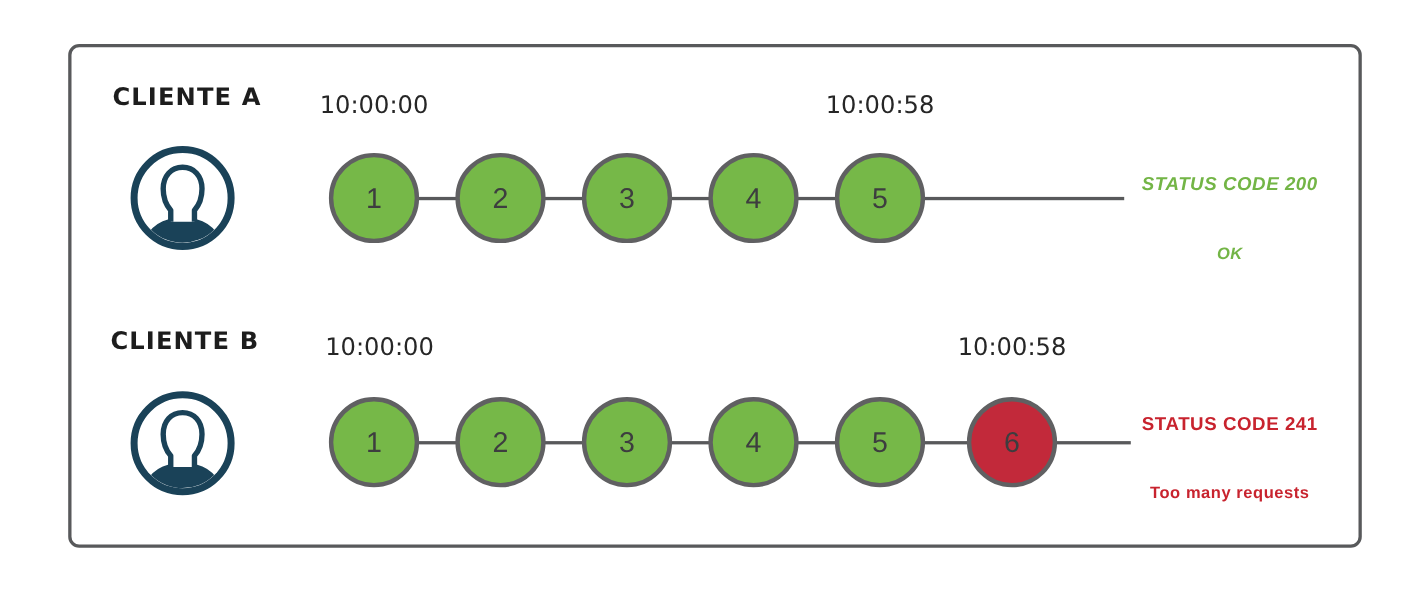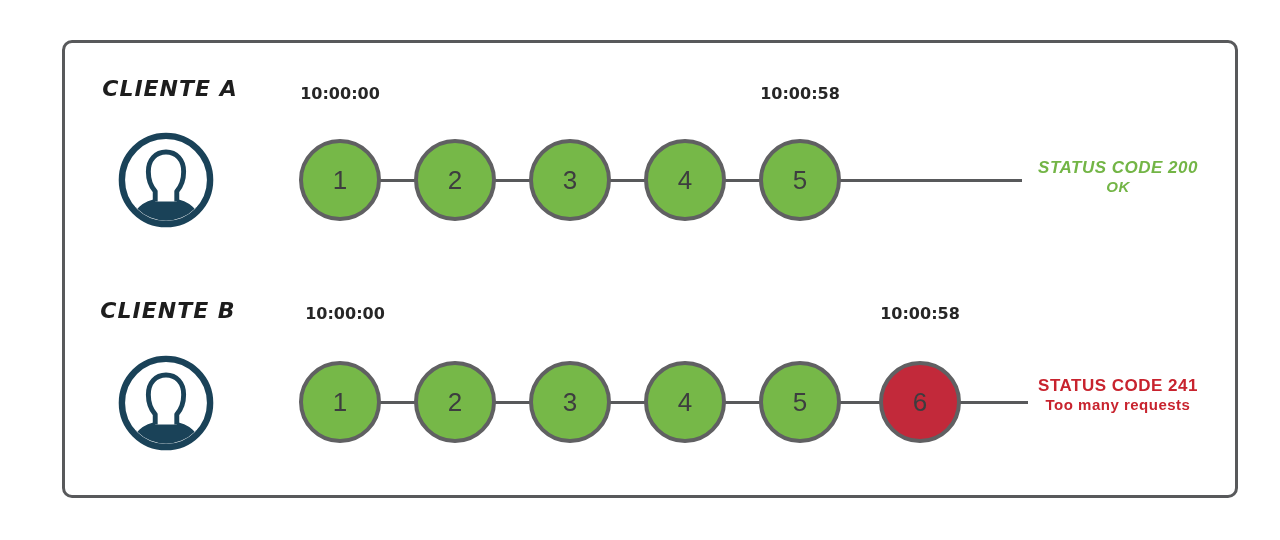--- a/index.html
+++ b/index.html
@@ -23,33 +23,32 @@
     width: 1170px;
     height: 452px;
     border: 3px solid var(--box_border, #58595b);
     border-radius: 10px;
     background: #ffffff;
   }
   .client-label {
     position: absolute;
     transform: translateX(-50%);
     font-family: "DejaVu Sans", sans-serif;
-    font-style: italic;
     font-weight: bold;
     font-size: 22px;
     letter-spacing: 1px;
     color: var(--label_text, #1d1d1d);
     white-space: nowrap;
   }
   .timestamp {
     position: absolute;
     transform: translateX(-50%);
     font-family: "DejaVu Sans", sans-serif;
-    font-weight: bold;
-    font-size: 16px;
+    font-weight: normal;
+    font-size: 22px;
     color: var(--timestamp_text, #262626);
     white-space: nowrap;
   }
   .avatar {
     position: absolute;
     width: 98px;
     height: 98px;
   }
   .connector {
     position: absolute;
@@ -76,21 +75,21 @@
   .status {
     position: absolute;
     width: 180px;
     text-align: center;
     font-family: "Liberation Sans", sans-serif;
     font-weight: bold;
     letter-spacing: 0.5px;
     line-height: 1.25;
   }
   .status .code { font-size: 17px; }
-  .status .msg  { font-size: 15px; }
+  .status .msg  { font-size: 15px; margin-top: 44px; }
   .status.ok    { color: var(--status_ok_text, #73b546); }
   .status.error { color: var(--status_error_text, #c8232e); }
 </style>
 </head>
 <body>
 
 <div class="stage">
   <div class="frame"></div>
 
   <div class="client-label" style="left:170px; top:76px;">CLIENTE A</div>

